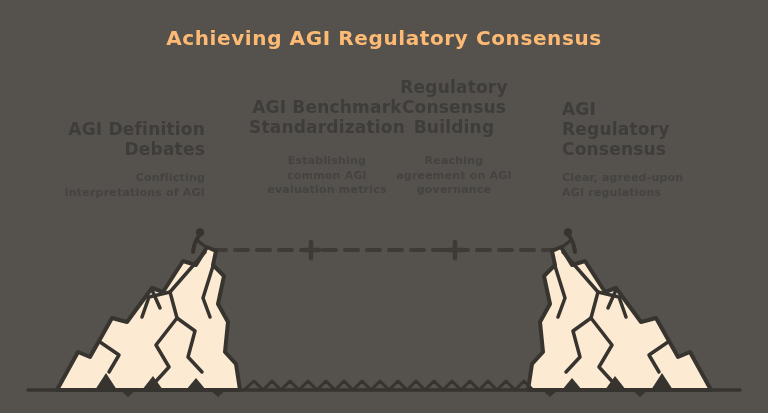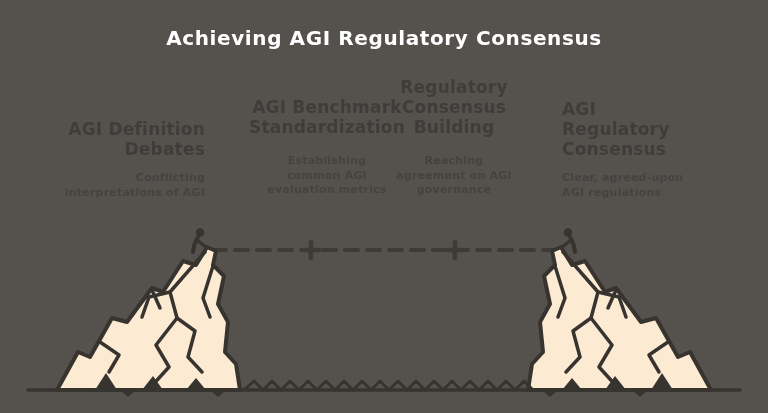--- a/index.html
+++ b/index.html
@@ -3,21 +3,21 @@
 <meta charset="utf-8">
 <style>
   html,body{margin:0;padding:0;background:#55524e;}
   .stage{
     position:relative;width:768px;height:413px;overflow:hidden;
     background:#55524e;
     font-family:"DejaVu Sans", sans-serif;
   }
   .title{
     position:absolute;top:26px;left:0;width:768px;text-align:center;
-    font-size:20px;font-weight:700;letter-spacing:.6px;color:#ffffff;
+    font-size:20px;font-weight:700;letter-spacing:.6px;color:#fdba74;
   }
   .milestone{position:absolute;}
   .heading{
     font-size:17px;font-weight:700;line-height:20px;letter-spacing:.2px;
     color:#3f3d3a;white-space:pre-line;
   }
   .subtext{
     font-size:11px;font-weight:700;line-height:14.5px;letter-spacing:.2px;
     color:#454340;white-space:pre-line;margin-top:12px;
   }

